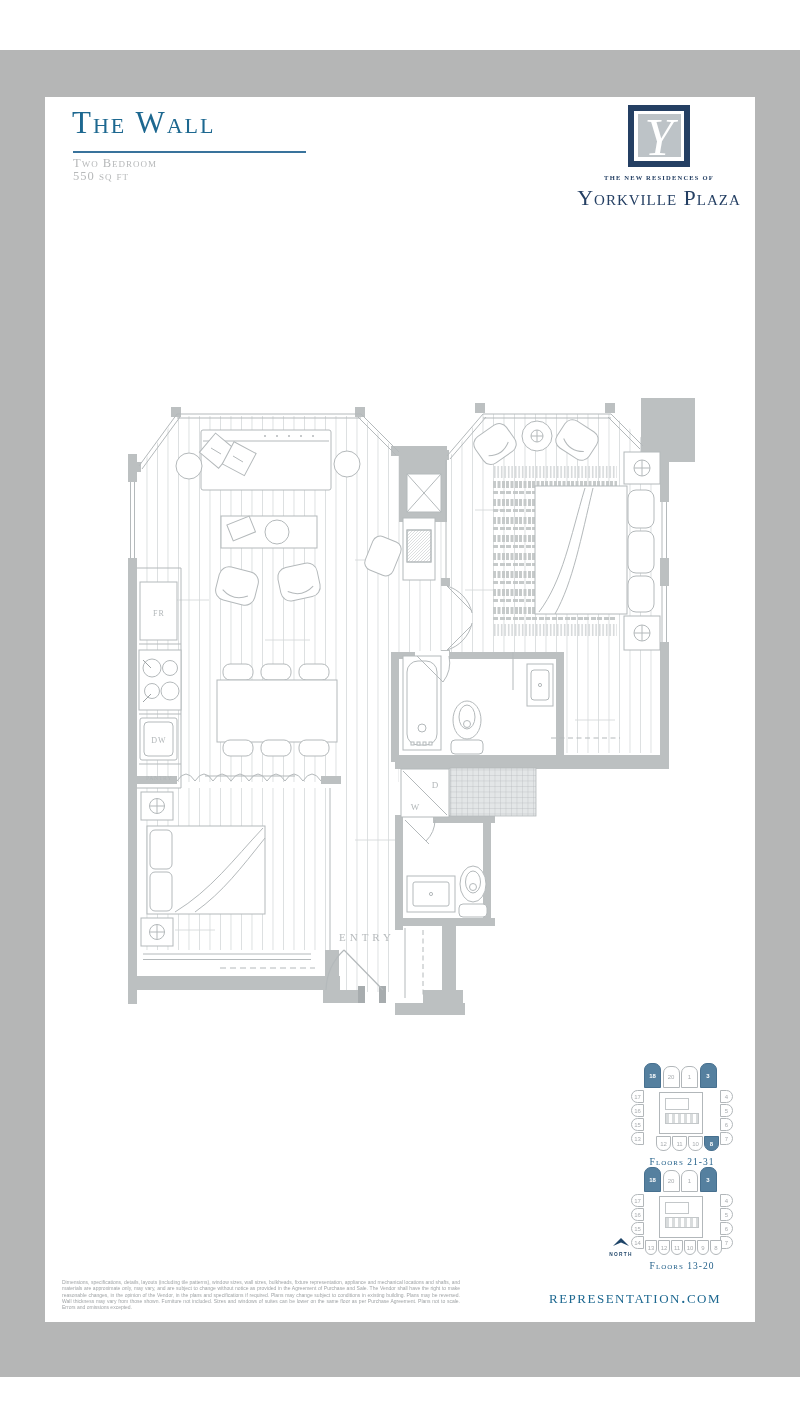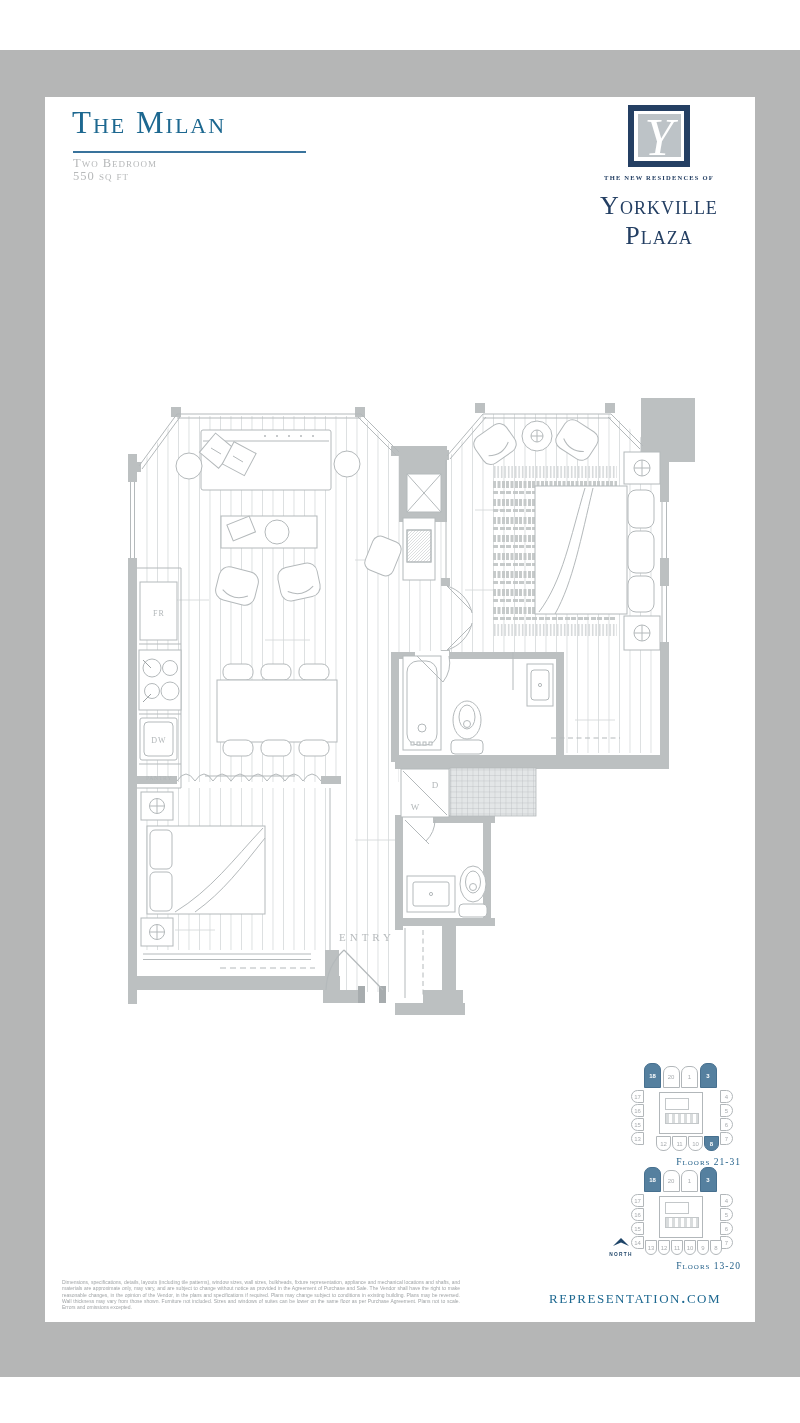--- a/index.html
+++ b/index.html
@@ -24,21 +24,21 @@
   .logo-square{position:relative;width:62px;height:62px;margin:0 auto;background:#243f63;}
   .logo-square .white{position:absolute;left:6px;top:6px;right:6px;bottom:6px;background:#ffffff;}
   .logo-square .gray{position:absolute;left:10px;top:9px;right:9px;bottom:10px;background:#bdc3c7;}
   .logo-monogram{
     position:absolute;left:0;top:2px;width:100%;height:100%;
     color:#ffffff;font-style:italic;font-size:52px;line-height:62px;text-align:center;
     font-family:"Liberation Serif", serif;
   }
   .logo-tagline{margin-top:7px;color:#243f63;font-size:6.5px;font-weight:bold;
     letter-spacing:1.2px;text-transform:uppercase;}
-  .logo-name{color:#243f63;font-size:26px;font-variant:small-caps;letter-spacing:1px;margin-top:10px;}
+  .logo-name{color:#243f63;font-size:22px;font-variant:small-caps;letter-spacing:1px;margin-top:4px;}
 
   
   .floorplan{position:absolute;left:70px;top:293px;width:620px;height:640px;}
 
   
   .keyplan{position:absolute;width:118px;text-align:center;}
   .keyplan-1{left:578px;top:966px;}
   .keyplan-2{left:578px;top:1070px;}
   .kp-units{position:relative;width:102px;height:88px;margin:0 auto;}
   .kp-unit{position:absolute;box-sizing:border-box;border:1px solid #b2b7ba;background:#fff;
@@ -47,21 +47,21 @@
   .kp-unit.hl{background:#55809f;border-color:#47708f;color:#fff;font-weight:bold;}
   .kp-top{border-radius:7px 7px 0 0;}
   .kp-bottom{border-radius:0 0 7px 7px;}
   .kp-left{border-radius:7px 0 0 7px;}
   .kp-right{border-radius:0 7px 7px 0;}
   .kp-core{position:absolute;left:28px;top:29px;width:44px;height:42px;box-sizing:border-box;
     border:1px solid #b2b7ba;background:#fff;}
   .kp-core .c1{position:absolute;left:5px;top:5px;width:22px;height:10px;border:1px solid #c3c7c9;}
   .kp-core .c2{position:absolute;left:5px;top:20px;width:32px;height:9px;border:1px solid #c3c7c9;
     background:repeating-linear-gradient(90deg,#d9dcdd 0 3px,#ffffff 3px 6px);}
-  .kp-label{margin-top:6px;color:#24618a;font-size:9.5px;font-variant:small-caps;letter-spacing:1px;text-align:right;}
+  .kp-label{margin-top:6px;color:#24618a;font-size:9.5px;font-variant:small-caps;letter-spacing:1px;}
 
   
   .compass{position:absolute;left:556px;top:1136px;width:40px;text-align:center;}
   .compass-label{color:#1e4468;font-size:4.8px;font-weight:bold;letter-spacing:1.3px;
     text-transform:uppercase;font-family:"Liberation Sans", sans-serif;margin-top:1px;}
 
   
   .disclaimer{position:absolute;left:17px;top:1182px;width:398px;
     font-size:5px;line-height:6.3px;color:#a0a4a6;text-align:justify;
     font-family:"Liberation Sans", sans-serif;}
@@ -70,21 +70,21 @@
 
   svg text{font-family:"Liberation Serif", serif;}
 </style>
 </head>
 <body>
 
 <div class="gray-band"></div>
 
 <div class="page-card">
 
-  <div class="page-title">The Milan</div>
+  <div class="page-title">The Wall</div>
   <div class="title-underline"></div>
   <div class="subtitle">
     <div>Two Bedroom</div>
     <div>550 sq ft</div>
   </div>
 
   <div class="logo">
     <div class="logo-square">
       <div class="white"></div>
       <div class="gray"></div>

